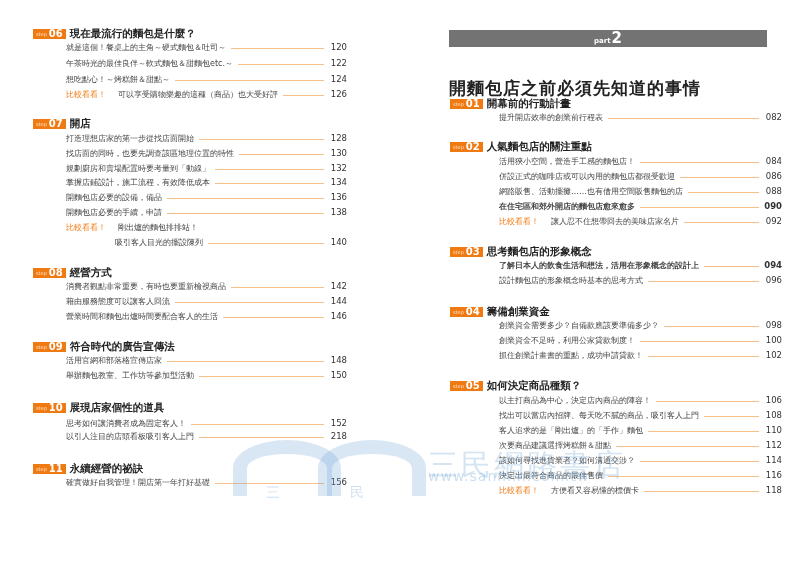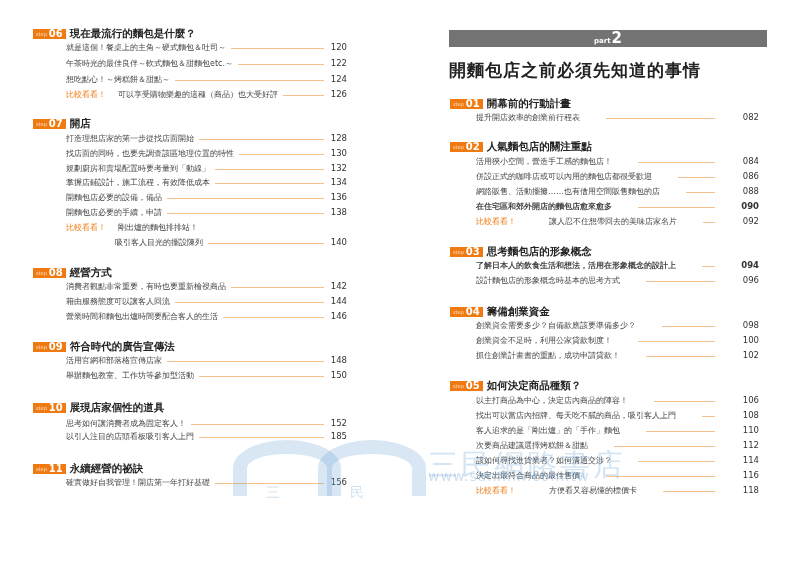--- a/index.html
+++ b/index.html
@@ -7,37 +7,37 @@
          font-family:"DejaVu Sans", "Liberation Sans", sans-serif; color:#333; }
   .page { position:absolute; top:0; height:567px; }
   .page-left { left:0; width:400px; }
   .page-right { left:400px; width:400px; }
 
   .part-bar { position:absolute; left:49px; top:30px; width:318px; height:17px; background:#737373;
               display:flex; align-items:center; justify-content:center; color:#fff; }
   .part-bar .part-word { font-size:7px; font-weight:bold; margin-right:1px; position:relative; top:2px; }
   .part-bar .part-num { font-size:15px; font-weight:bold; line-height:15px; }
 
-  .part-title { position:absolute; left:49px; top:59px; font-size:17px; font-weight:bold; color:#222; letter-spacing:1px; white-space:nowrap; }
+  .part-title { position:absolute; left:49px; top:77px; font-size:17px; font-weight:bold; color:#222; letter-spacing:1px; white-space:nowrap; }
   .step-head { position:absolute; display:flex; align-items:center; height:13px; white-space:nowrap; }
   .step-badge { display:inline-flex; align-items:center; background:#f07a12; height:10px; padding:0 3px 0 3px; margin-right:4px; color:#fff; }
   .step-badge .step-word { font-size:5px; margin-right:2px; color:#ffe3c7; }
   .step-badge .step-num { font-size:10px; font-weight:bold; line-height:10px; }
   .step-title { font-size:10.5px; font-weight:bold; color:#222; }
 
   .toc-row { position:absolute; display:flex; align-items:center; height:12px; font-size:8px; color:#444; white-space:nowrap; }
   .toc-row .row-label { flex:0 0 auto; }
   .toc-row .row-label.compare-label { color:#f07a12; margin-right:12px; }
   .toc-row .row-text { flex:0 0 auto; }
   .toc-row .leader { flex:1 1 auto; height:0; border-top:1px solid #f5c08a; margin:0 5px; position:relative; top:1px; }
   .toc-row .page-num { flex:0 0 auto; font-size:8.5px; color:#333; width:18px; text-align:right; }
 
   .left-rows .toc-row { left:66px; width:281px; }
   .left-head { left:33px; }
-  .right-rows .toc-row { left:76px; width:283px;gap:21px; }
+  .right-rows .toc-row { left:99px; width:283px; }
   .right-head { left:50px; }
 
   
   .watermark { position:absolute; left:228px; top:432px; width:380px; height:80px; pointer-events:none; }
   .wm-arc { position:absolute; border-radius:50% 50% 0 0; border:14px solid rgba(120,170,215,0.28); border-bottom:none; }
   .wm-arc.a1 { left:5px; top:8px; width:80px; height:42px; }
   .wm-arc.a2 { left:90px; top:8px; width:80px; height:42px; }
   .wm-char { position:absolute; font-family:"DejaVu Serif", serif; color:rgba(120,170,215,0.35); font-size:14px; }
   .wm-text-cn { position:absolute; left:200px; top:13px; font-family:"DejaVu Serif", serif; font-size:30px; color:rgba(120,170,215,0.32); letter-spacing:3px; white-space:nowrap; }
   .wm-text-url { position:absolute; left:200px; top:36px; font-family:"DejaVu Sans", sans-serif; font-size:14px; color:rgba(120,170,215,0.38); letter-spacing:1px; white-space:nowrap; }
@@ -181,21 +181,21 @@
   </div>
   <div class="left-rows">
     <div class="toc-row" style="top:417px;">
         <span class="row-text">思考如何讓消費者成為固定客人！</span>
         <span class="leader"></span>
         <span class="page-num">152</span>
       </div>
     <div class="toc-row" style="top:430px;">
         <span class="row-text">以引人注目的店頭看板吸引客人上門</span>
         <span class="leader"></span>
-        <span class="page-num">185</span>
+        <span class="page-num">218</span>
       </div>
   </div>
 
   <div class="step-head left-head" style="top:462px;">
     <span class="step-badge">
       <span class="step-word">step</span>
       <span class="step-num">11</span>
     </span>
     <span class="step-title">永續經營的祕訣</span>
   </div>

